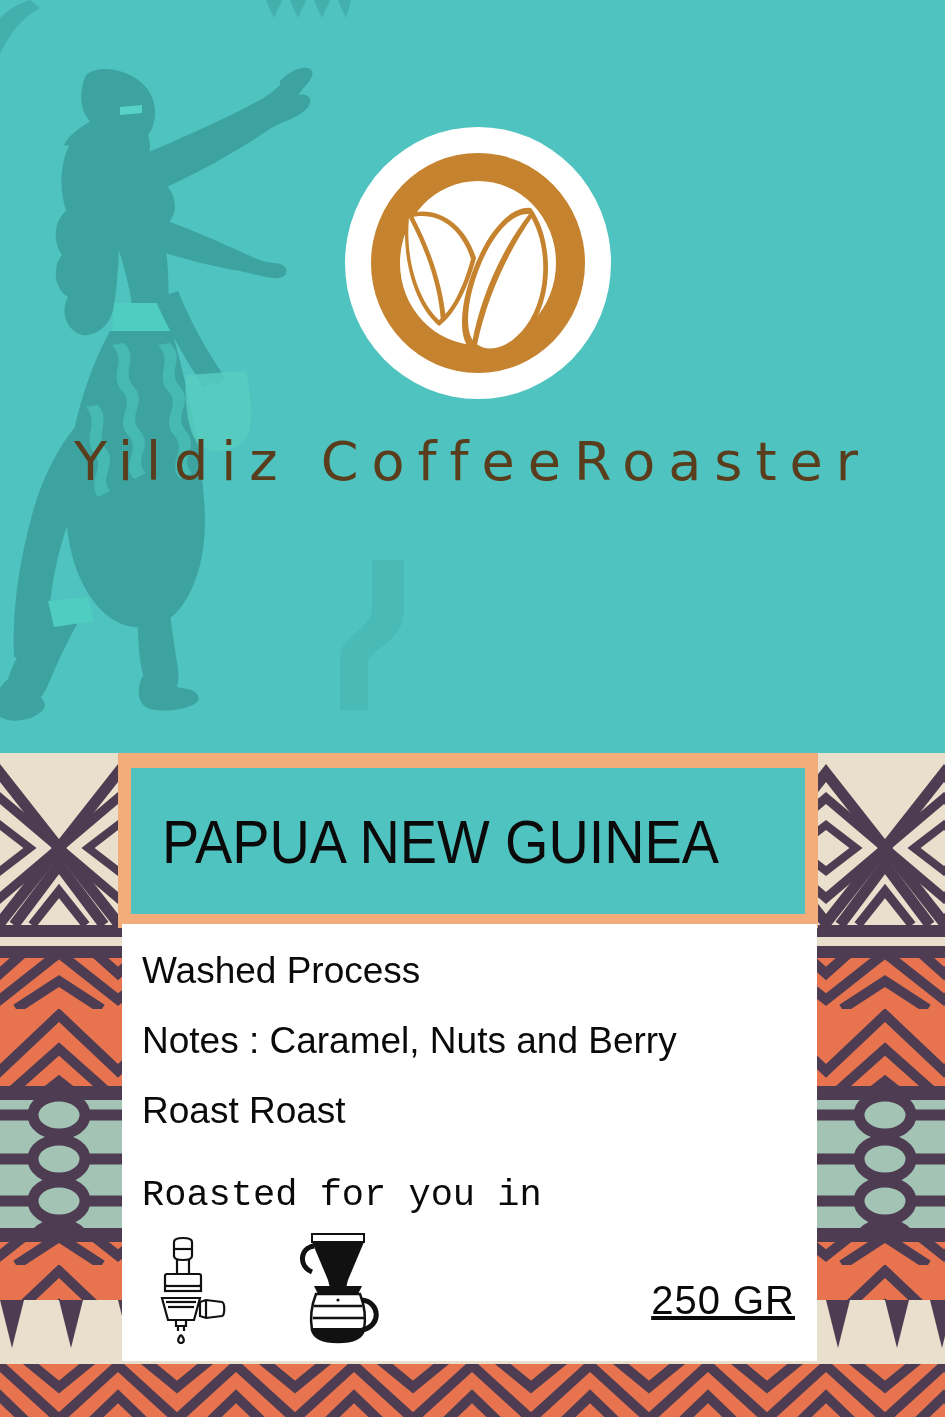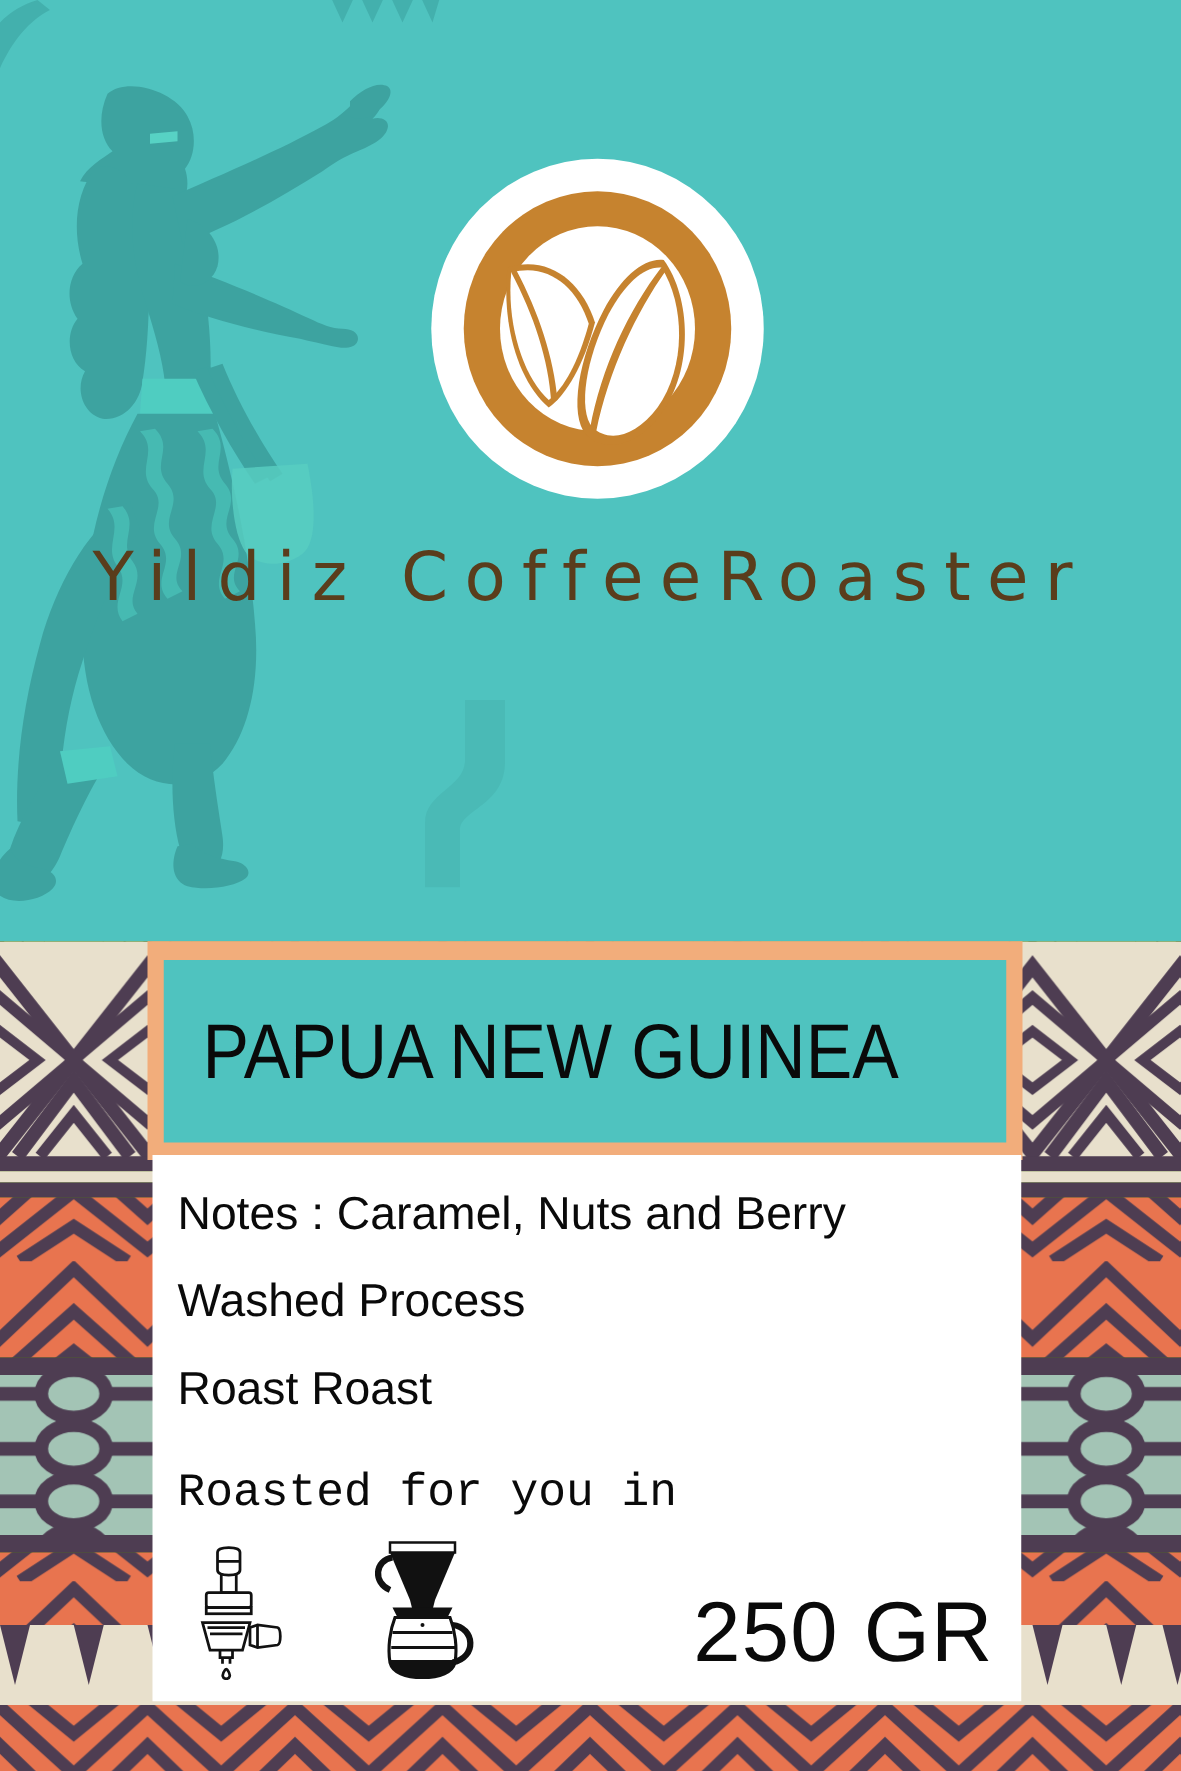--- a/index.html
+++ b/index.html
@@ -2,21 +2,21 @@
 <html><head>
 <meta charset="utf-8">
 <style>
   html,body{margin:0;padding:0;background:#fff;}
   body{font-family:"Liberation Sans",sans-serif;}
 
   .label{
     position:relative;
     width:945px;height:1417px;
     overflow:hidden;
-    background:#4d7c0f;
+    background:#0f766e;
   }
 
   
   .hero{
     position:absolute;left:0;top:0;width:945px;height:753px;
     background:#4fc3bf;overflow:hidden;
   }
   .hero-figure{
     position:absolute;left:-10px;top:15px;width:340px;height:720px;
     opacity:.55;
@@ -87,24 +87,24 @@
   .roasted{
     position:absolute;left:20px;top:250px;
     font-family:Liberation Mono, monospace;
     font-size:37px;color:#0a0a0a;white-space:nowrap;
   }
   .brew-icons{
     position:absolute;left:26px;top:308px;
     display:flex;align-items:flex-end;gap:62px;
   }
   .weight{
-    position:absolute;right:22px;bottom:16px;
+    position:absolute;right:22px;bottom:38px;
     font-family:"Liberation Sans",sans-serif;
-    font-size:68px;color:#0a0a0a;
-    letter-spacing:1px;white-space:nowrap;
+    font-size:40px;color:#0a0a0a;
+    letter-spacing:1px;white-space:nowrap;text-decoration:underline;
   }
 </style>
 </head>
 <body>
 
 <div class="label">
 
   <div class="hero">
 
     <svg class="hero-deco deco-zig" viewBox="0 0 90 36">
@@ -323,22 +323,22 @@
   </div>
 
   <div class="card-frame"></div>
   <div class="country-box">
     <span class="country-text">PAPUA NEW GUINEA</span>
   </div>
 
   <div class="card-body">
 
     <div class="notes">
+      <div class="note-line">Washed Process</div>
       <div class="note-line">Notes : Caramel, Nuts and Berry</div>
-      <div class="note-line">Washed Process</div>
       <div class="note-line">Roast Roast</div>
     </div>
 
     <div class="roasted">Roasted for you in</div>
 
     <div class="brew-icons">
 
       <svg width="78" height="108" viewBox="0 0 78 108">
         <g fill="none" stroke="#111" stroke-width="2.2">
 

